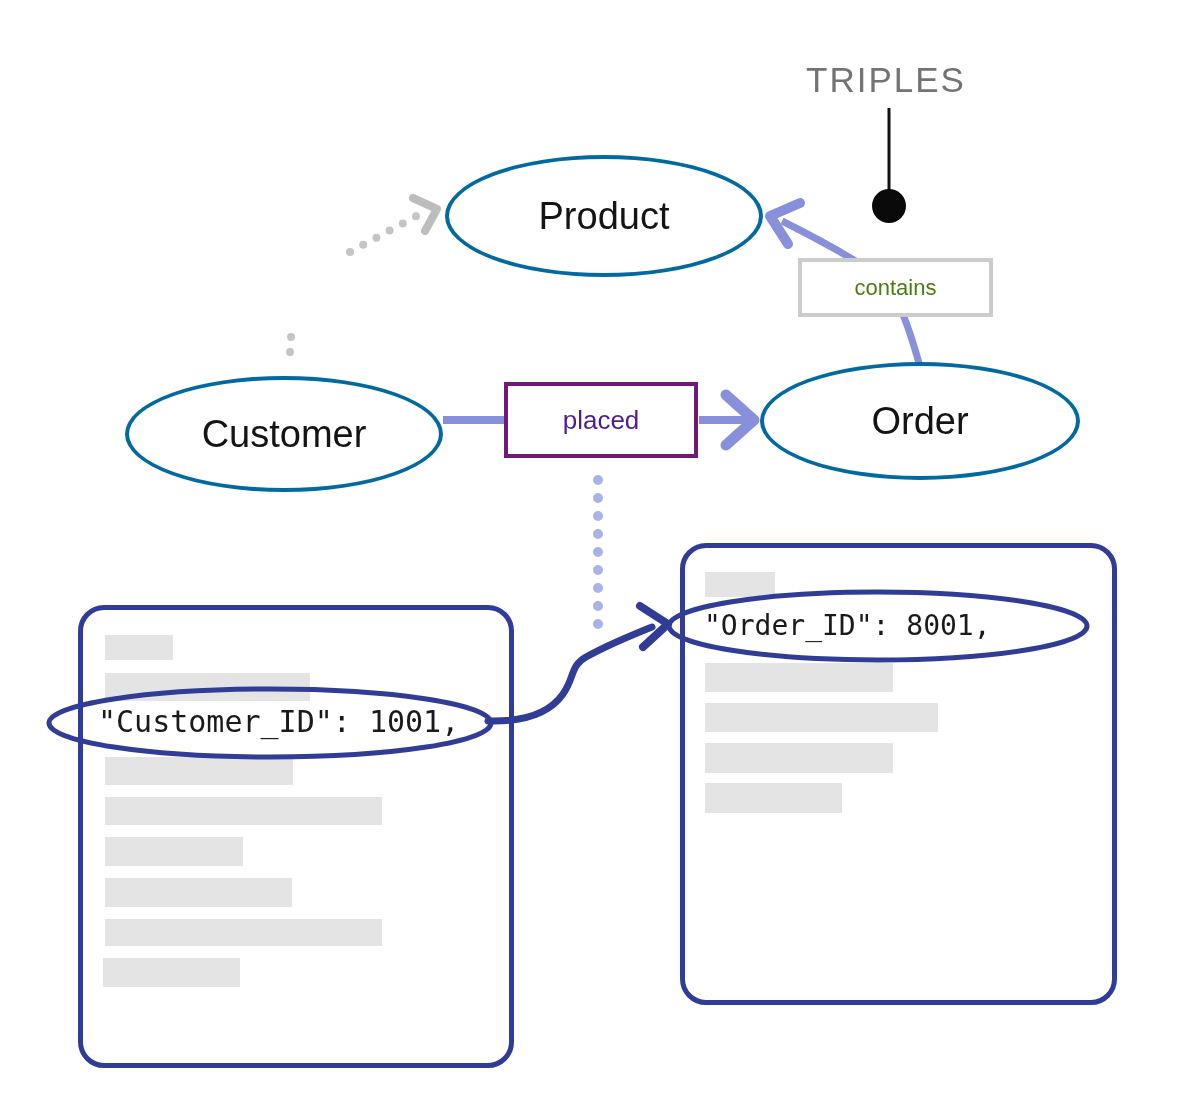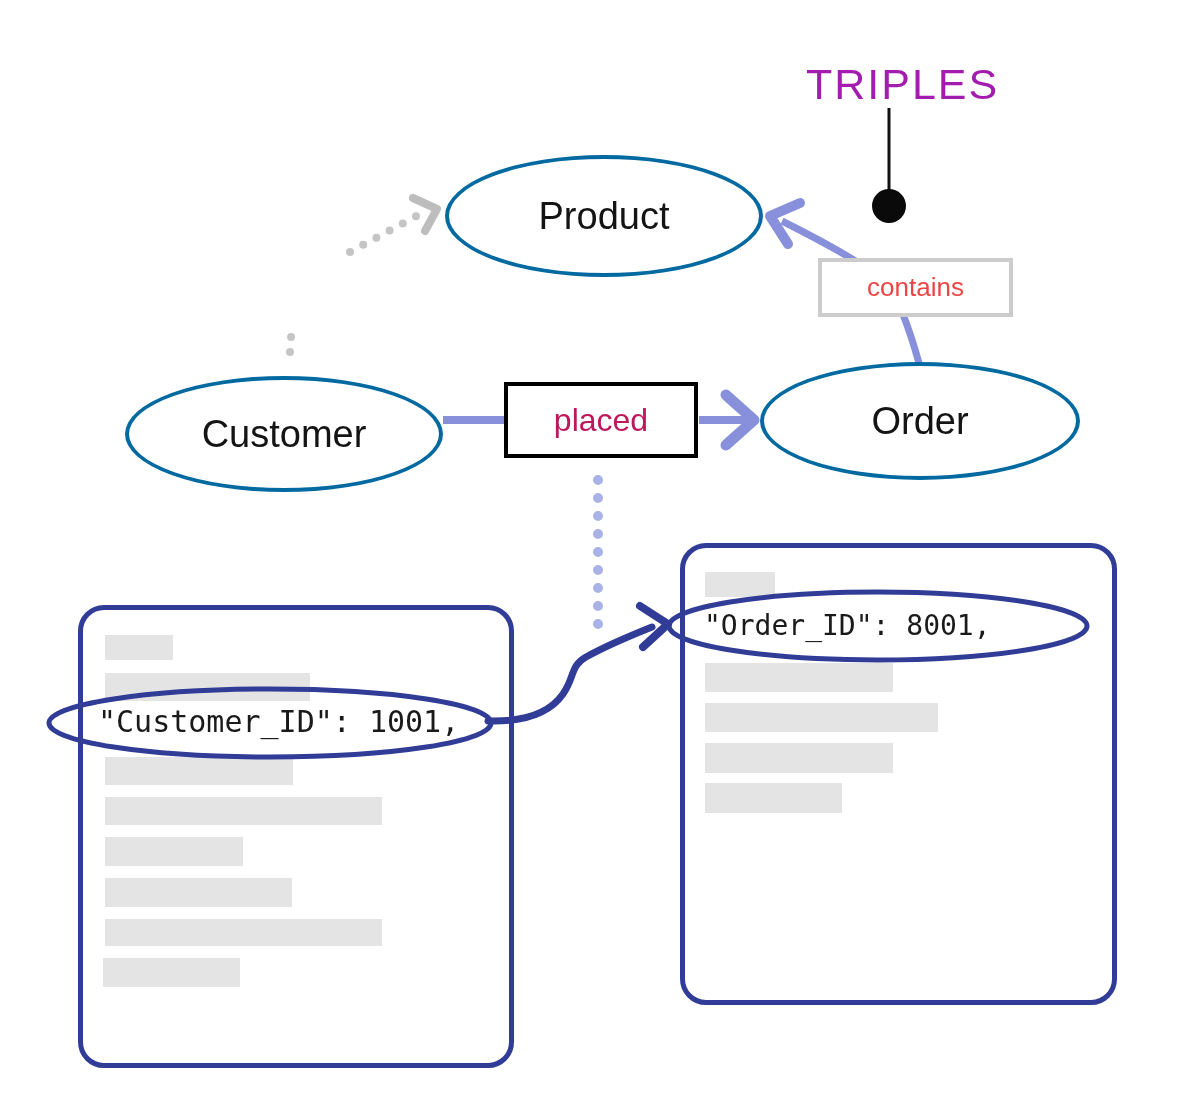--- a/index.html
+++ b/index.html
@@ -23,26 +23,26 @@
     z-index:2;
   }
   .edge-box{
     position:absolute;
     background:#ffffff;
     display:flex;align-items:center;justify-content:center;
     box-sizing:border-box;
     z-index:2;
   }
   .edge-box.bought{border:4px solid #c6c6c6;color:#969696;font-size:35px;}
-  .edge-box.placed{border:4px solid #000000;color:#be185d;font-size:32px;}
-  .edge-box.contains{border:4px solid #cccccc;color:#ef4444;font-size:26px;margin-left:20px;}
+  .edge-box.placed{border:4px solid #701a75;color:#4c1d95;font-size:26px;}
+  .edge-box.contains{border:4px solid #cccccc;color:#4d7c0f;font-size:22px;}
   .triples-label{
     position:absolute;
-    color:#a21caf;
-    font-size:43px;
+    color:#737373;
+    font-size:35px;
     letter-spacing:2px;
     z-index:2;
   }
   .doc-box{
     position:absolute;
     border:5px solid #313c97;
     border-radius:26px;
     background:#ffffff;
     box-sizing:border-box;
     z-index:3;

